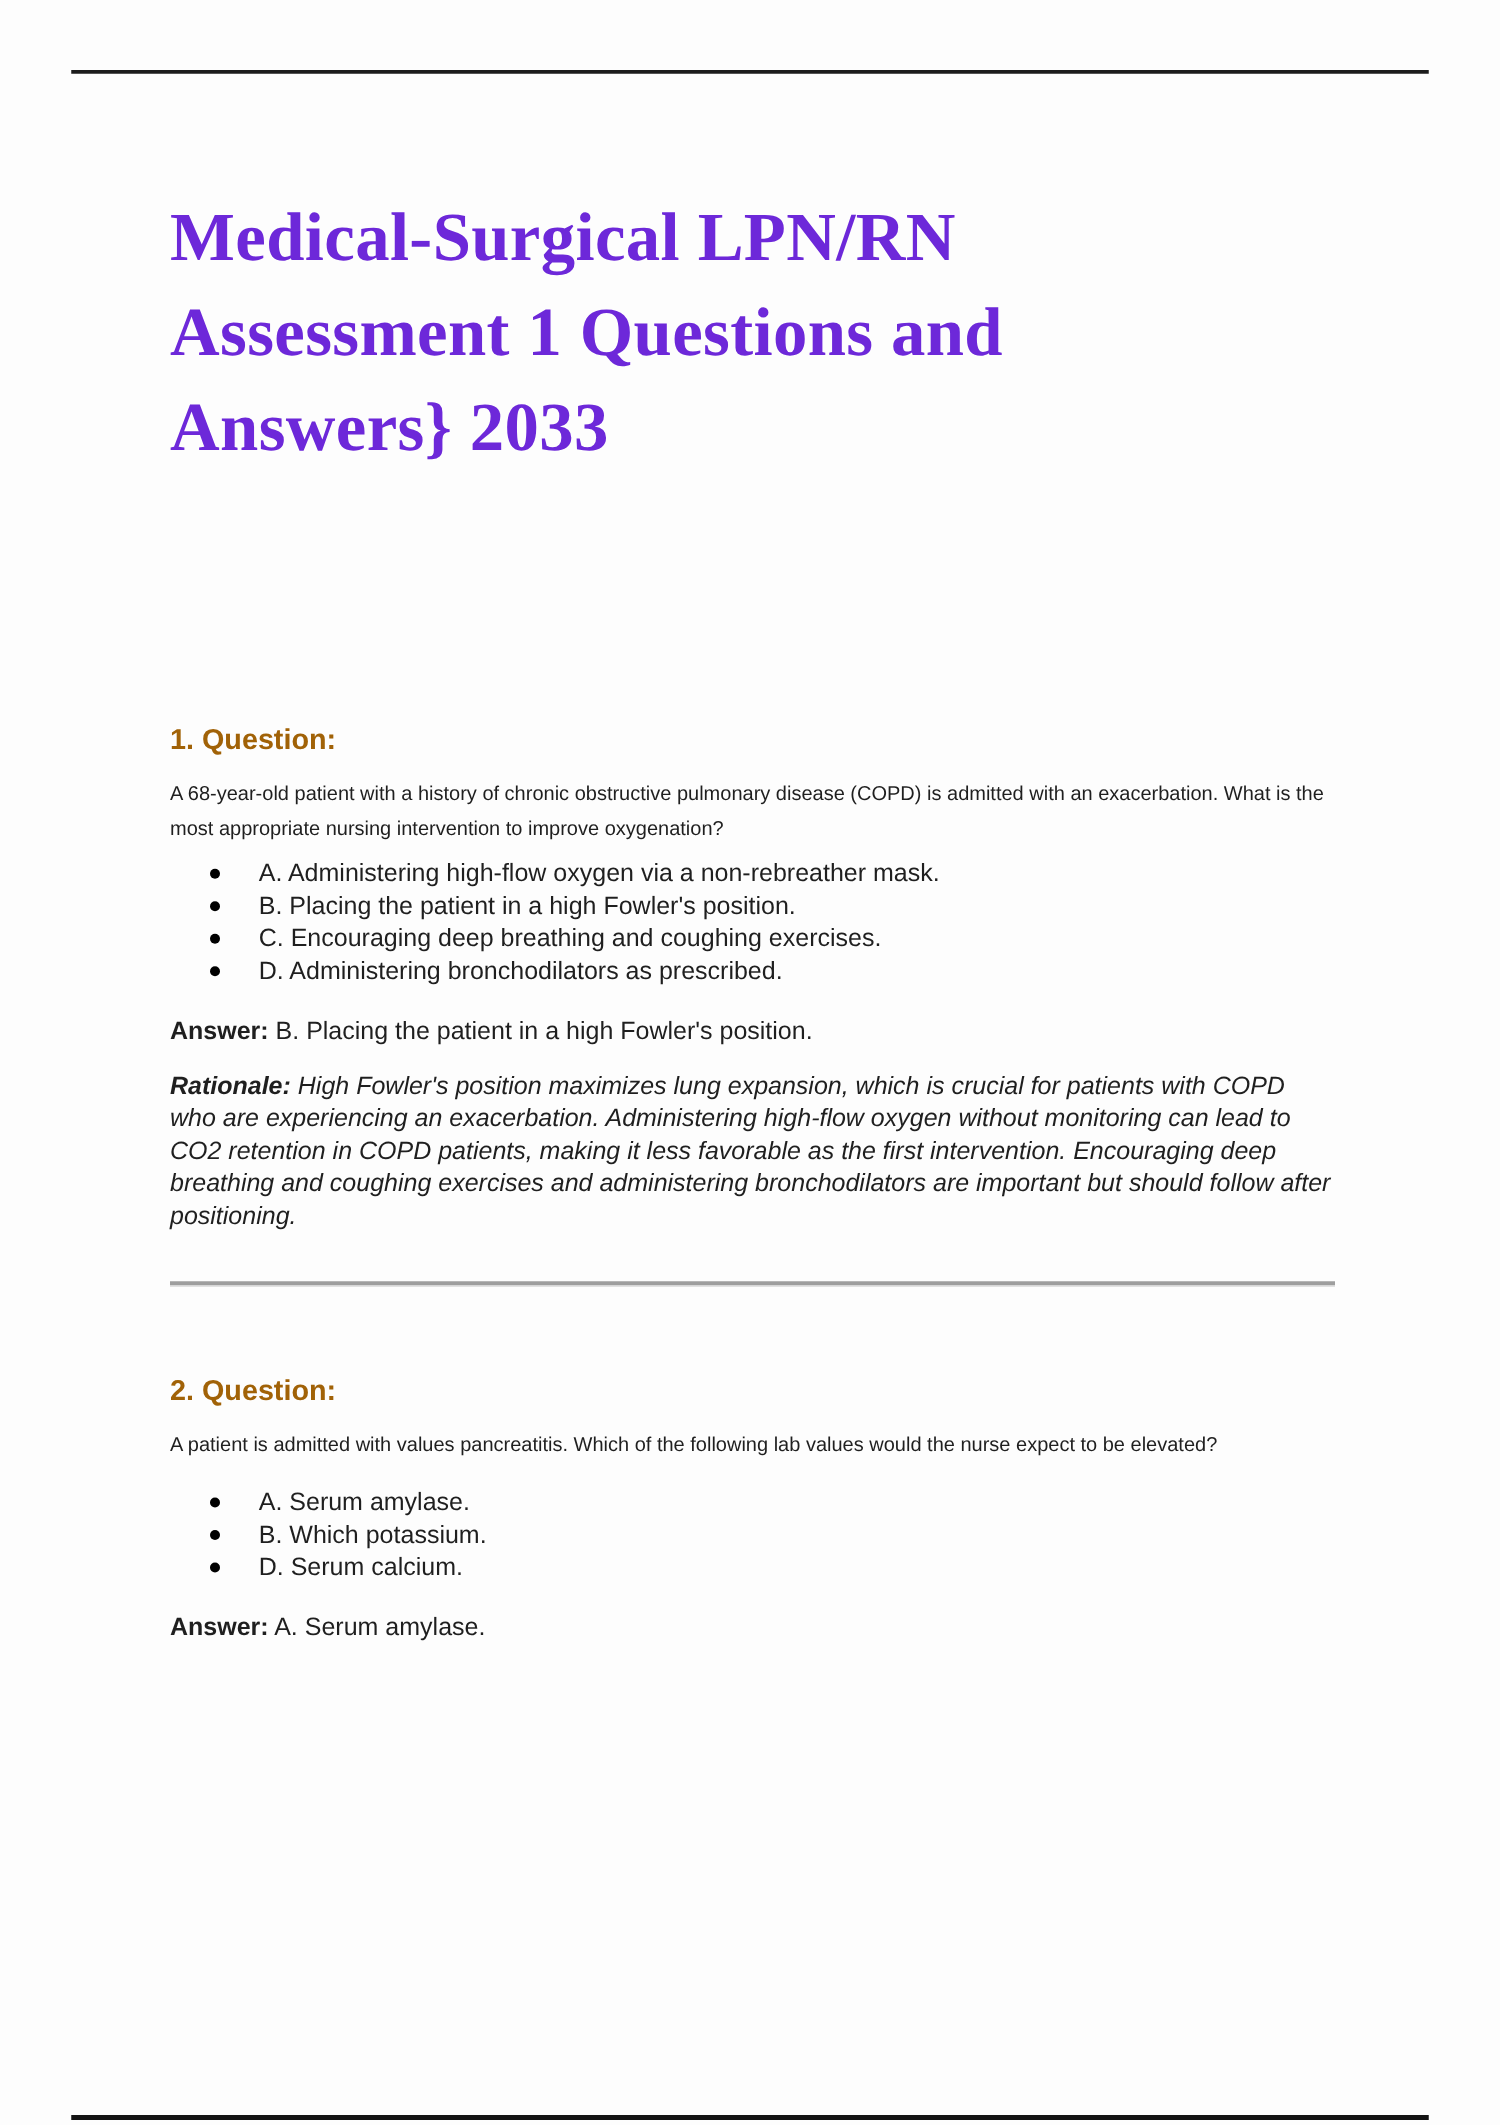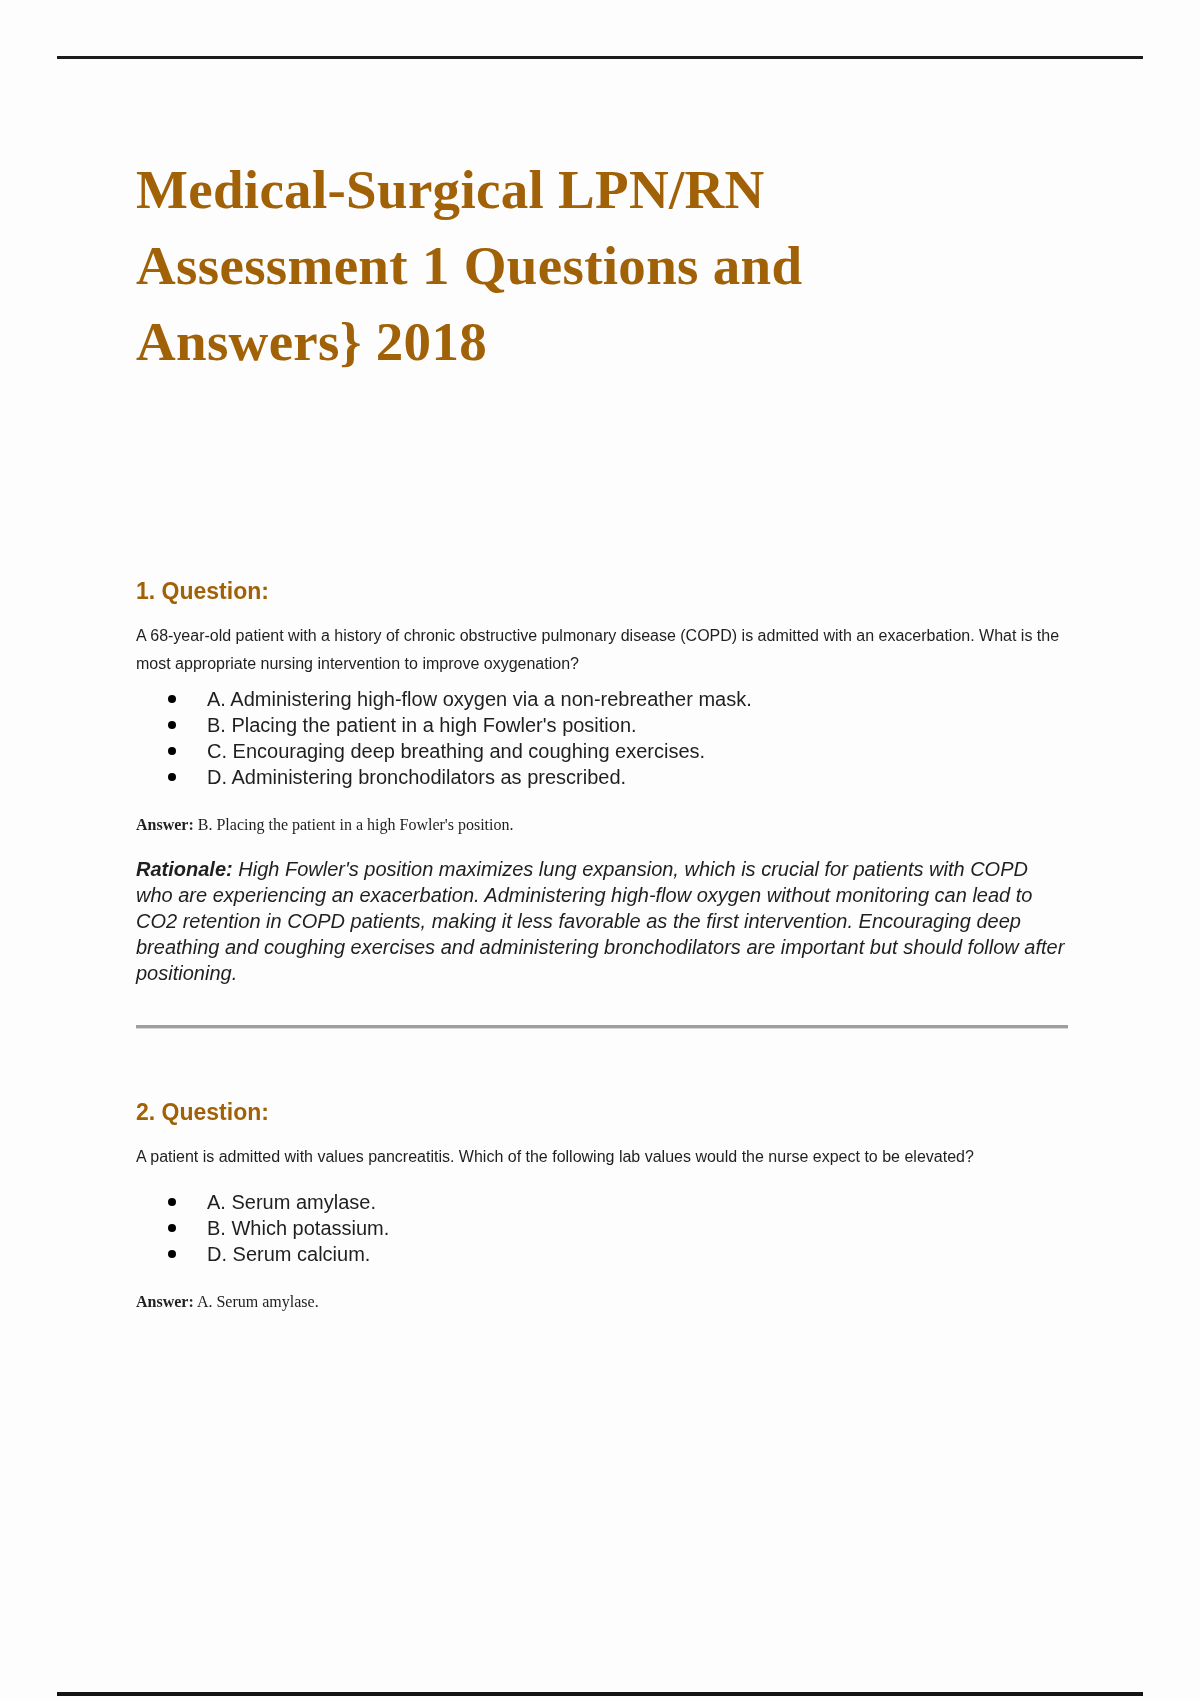--- a/index.html
+++ b/index.html
@@ -29,21 +29,21 @@
     left: 136px;
     top: 0;
     width: 932px;
   }
   .doc-title {
     margin: 152px 0 0 0;
     font-family: "Liberation Serif", serif;
     font-weight: bold;
     font-size: 55px;
     line-height: 76px;
-    color: #a16207;
+    color: #6d28d9;
     letter-spacing: 0.3px;
   }
   .q-heading {
     margin: 0;
     font-size: 23px;
     line-height: 28px;
     font-weight: bold;
     color: #a16207;
   }
   .q1-heading { margin-top: 197px; }
@@ -70,23 +70,22 @@
     position: absolute;
     left: 32px;
     top: 9px;
     width: 8px;
     height: 8px;
     border-radius: 50%;
     background: #000000;
   }
   .answer-line {
     margin: 22px 0 0 0;
-    font-size: 16px;
+    font-size: 20px;
     line-height: 26px;
-    font-family: Liberation Serif, serif;
   }
   .q2-answer { }
   .rationale {
     margin: 18px 0 0 0;
     font-size: 20px;
     line-height: 26px;
     font-style: italic;
   }
   .bold-label { font-weight: bold; }
   .divider {
@@ -102,21 +101,21 @@
 <body>
 
 <div class="page">
   <div class="rule-top"></div>
 
   <div class="content">
 
     <h1 class="doc-title">
       <div>Medical-Surgical LPN/RN</div>
       <div>Assessment 1 Questions and</div>
-      <div>Answers} 2018</div>
+      <div>Answers} 2033</div>
     </h1>
 
     <section>
       <h2 class="q-heading q1-heading">1. Question:</h2>
       <p class="q-prompt">A 68-year-old patient with a history of chronic obstructive pulmonary disease (COPD) is admitted with an exacerbation. What is the most appropriate nursing intervention to improve oxygenation?</p>
       <ul class="options">
         <li>A. Administering high-flow oxygen via a non-rebreather mask.</li>
         <li>B. Placing the patient in a high Fowler's position.</li>
         <li>C. Encouraging deep breathing and coughing exercises.</li>
         <li>D. Administering bronchodilators as prescribed.</li>

